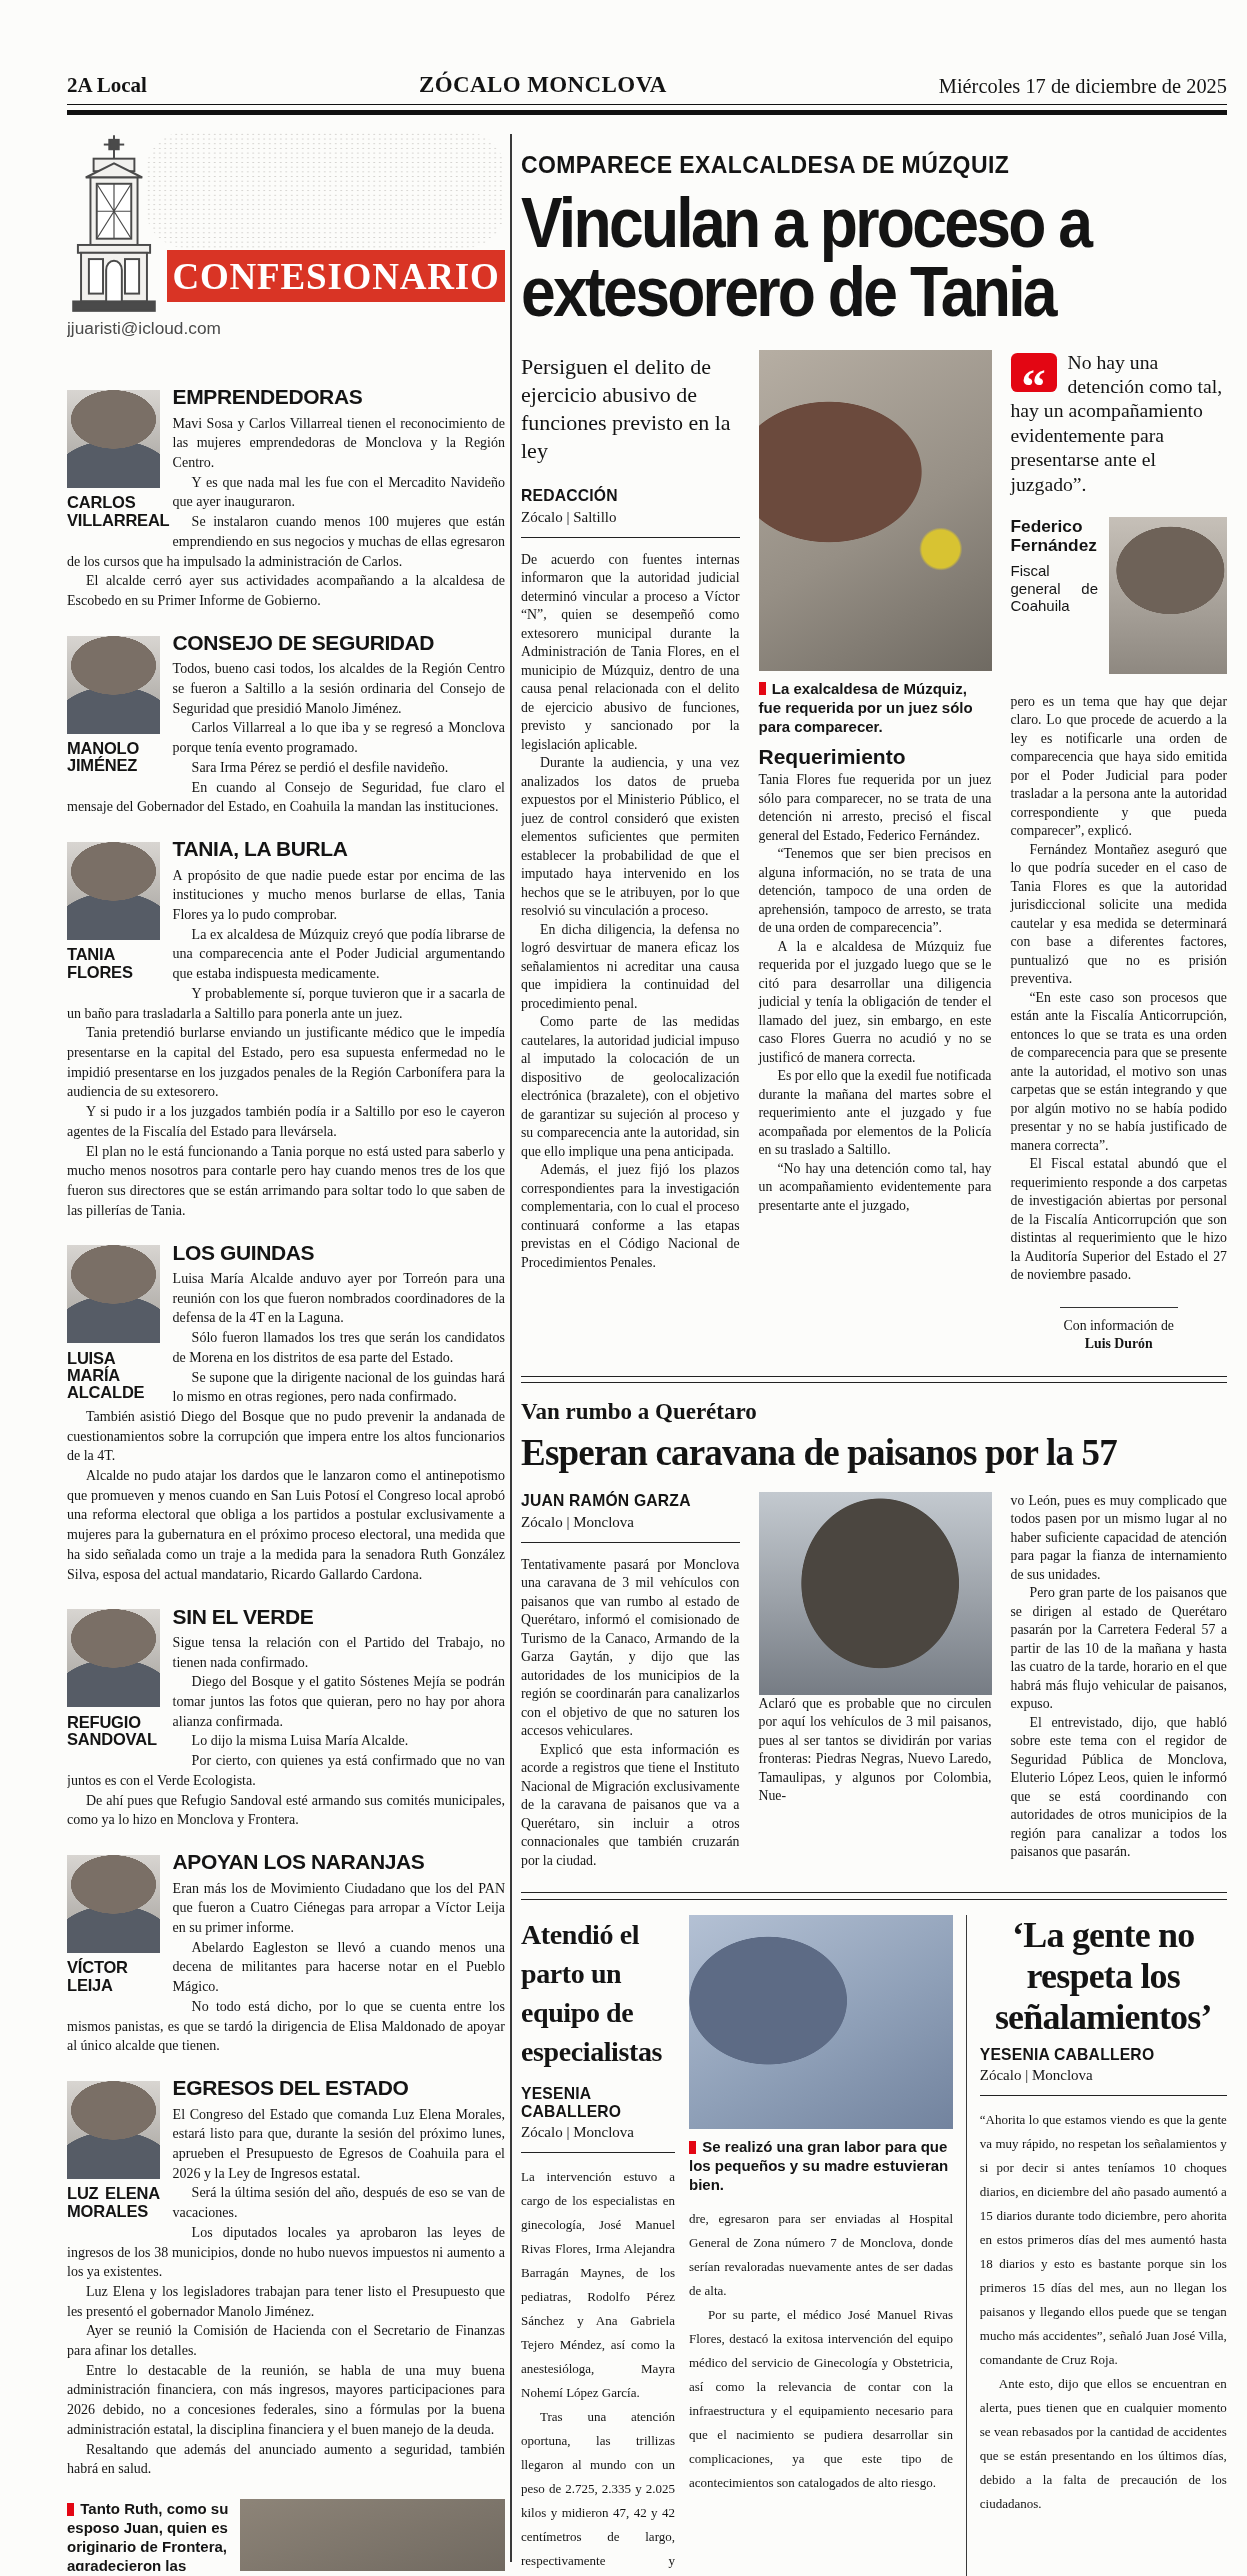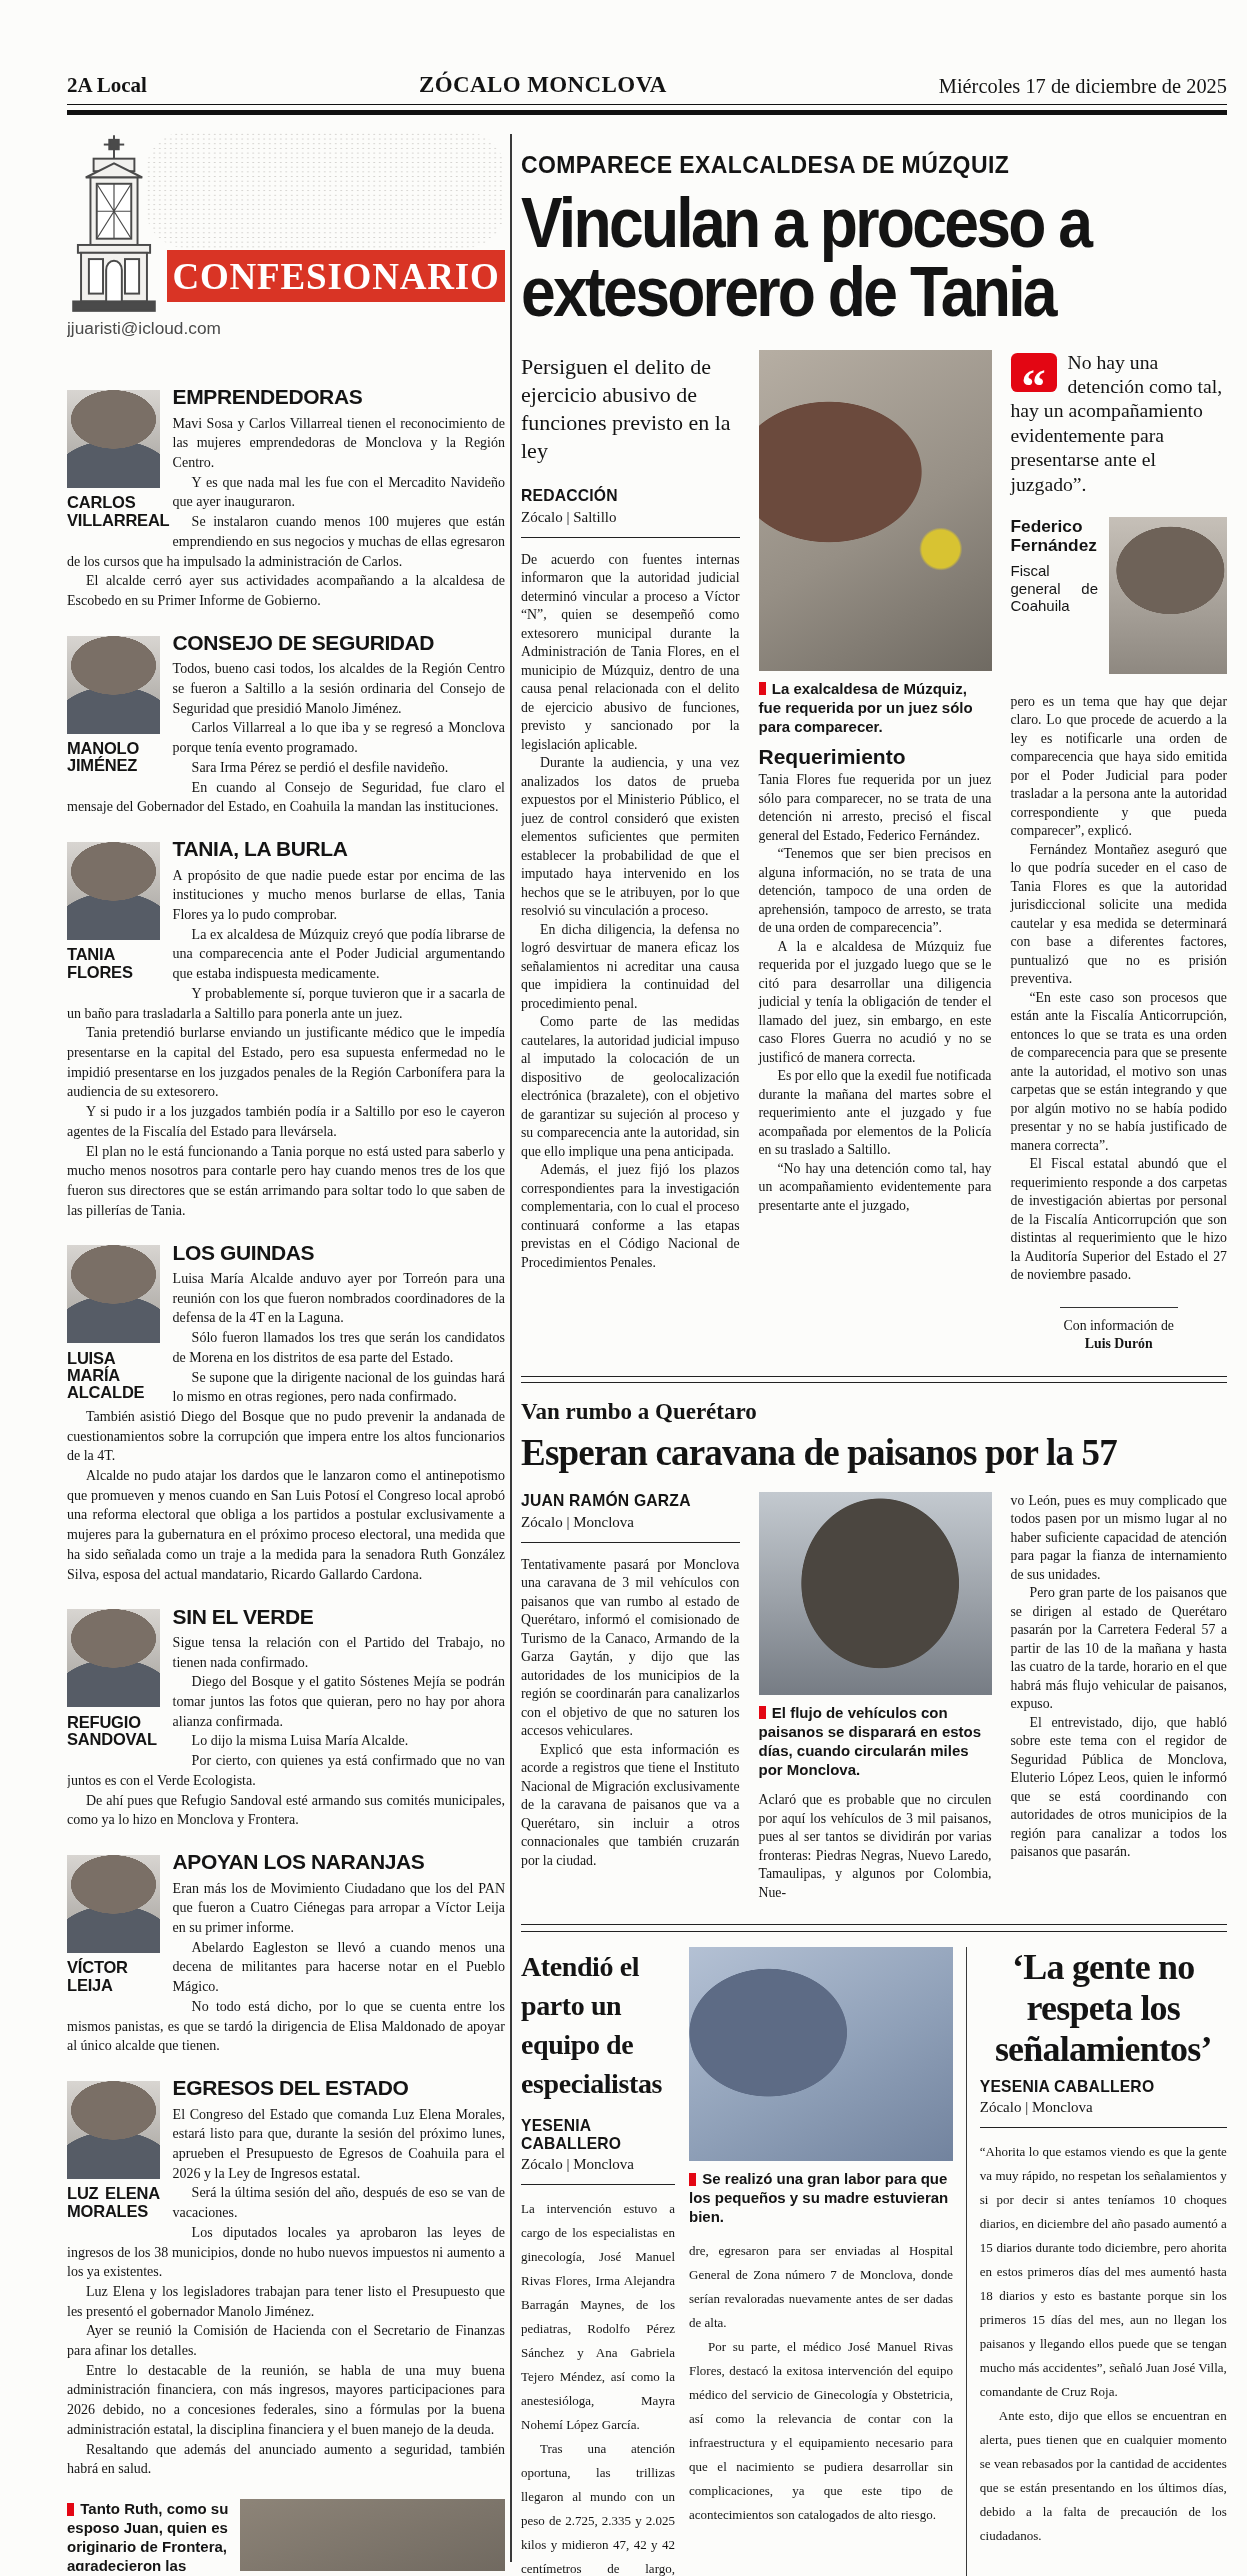--- a/index.html
+++ b/index.html
@@ -335,23 +335,20 @@
             <div class="byline-name">JUAN RAMÓN GARZA</div>
             <div class="dateline">Zócalo | Monclova</div>
           </div>
           <div>
               <p class="para">Tentativamente pasará por Monclova una caravana de 3 mil vehículos con paisanos que van rumbo al estado de Querétaro, informó el comisionado de Turismo de la Canaco, Armando de la Garza Gaytán, y dijo que las autoridades de los municipios de la región se coordinarán para canalizarlos con el objetivo de que no saturen los accesos vehiculares.</p>
               <p class="para">Explicó que esta información es acorde a registros que tiene el Instituto Nacional de Migración exclusivamente de la caravana de paisanos que va a Querétaro, sin incluir a otros connacionales que también cruzarán por la ciudad.</p>
             </div>
         </div>
         <div class="col c2">
           <div class="ph-caravana ph"></div>
-          <div class="caption">
-            <span class="cap-mark"></span><span>El flujo de vehículos con paisanos se disparará en estos días, cuando circularán miles por Monclova.</span>
-          </div>
           <div>
               <p class="para">Aclaró que es probable que no circulen por aquí los vehículos de 3 mil paisanos, pues al ser tantos se dividirán por varias fronteras: Piedras Negras, Nuevo Laredo, Tamaulipas, y algunos por Colombia, Nue-</p>
             </div>
         </div>
         <div class="col c3">
           <div>
               <p class="para">vo León, pues es muy complicado que todos pasen por un mismo lugar al no haber suficiente capacidad de atención para pagar la fianza de internamiento de sus unidades.</p>
               <p class="para">Pero gran parte de los paisanos que se dirigen al estado de Querétaro pasarán por la Carretera Federal 57 a partir de las 10 de la mañana y hasta las cuatro de la tarde, horario en el que habrá más flujo vehicular de paisanos, expuso.</p>
               <p class="para">El entrevistado, dijo, que habló sobre este tema con el regidor de Seguridad Pública de Monclova, Eluterio López Leos, quien le informó que se está coordinando con autoridades de otros municipios de la región para canalizar a todos los paisanos que pasarán.</p>
             </div>

